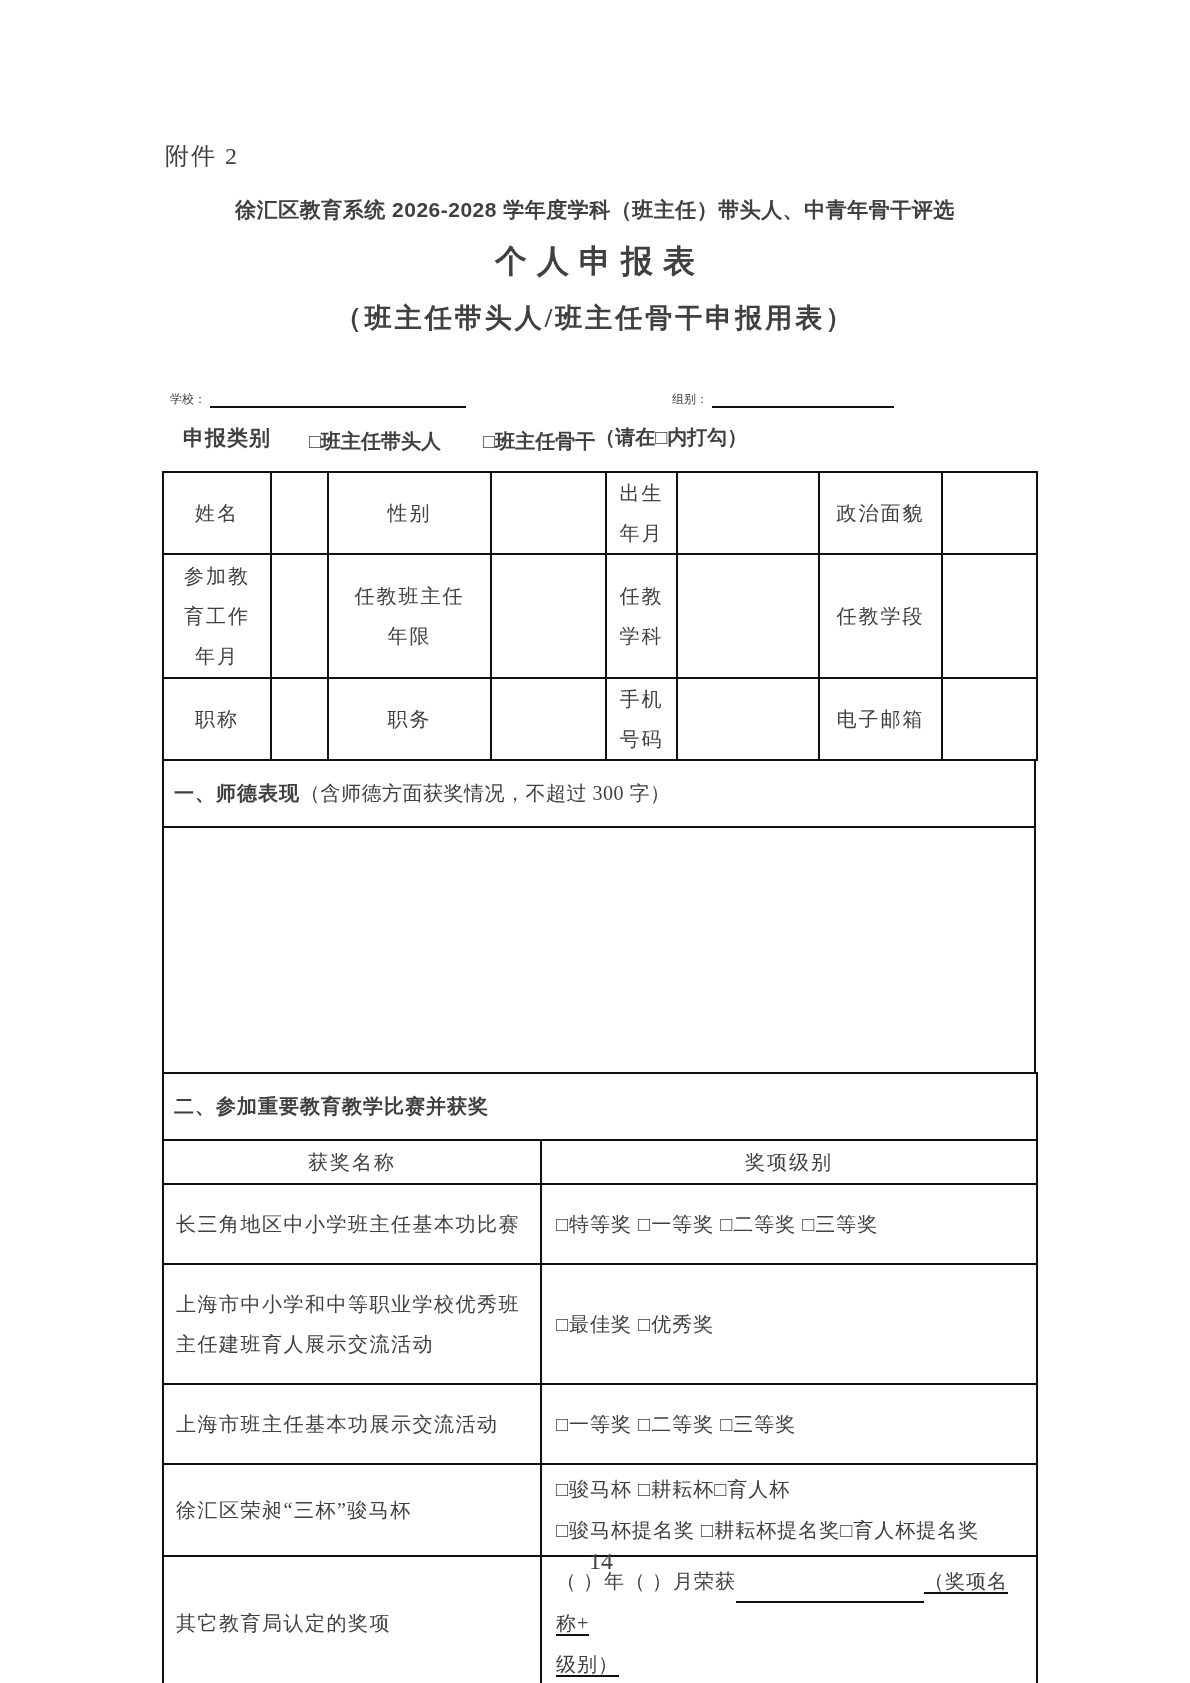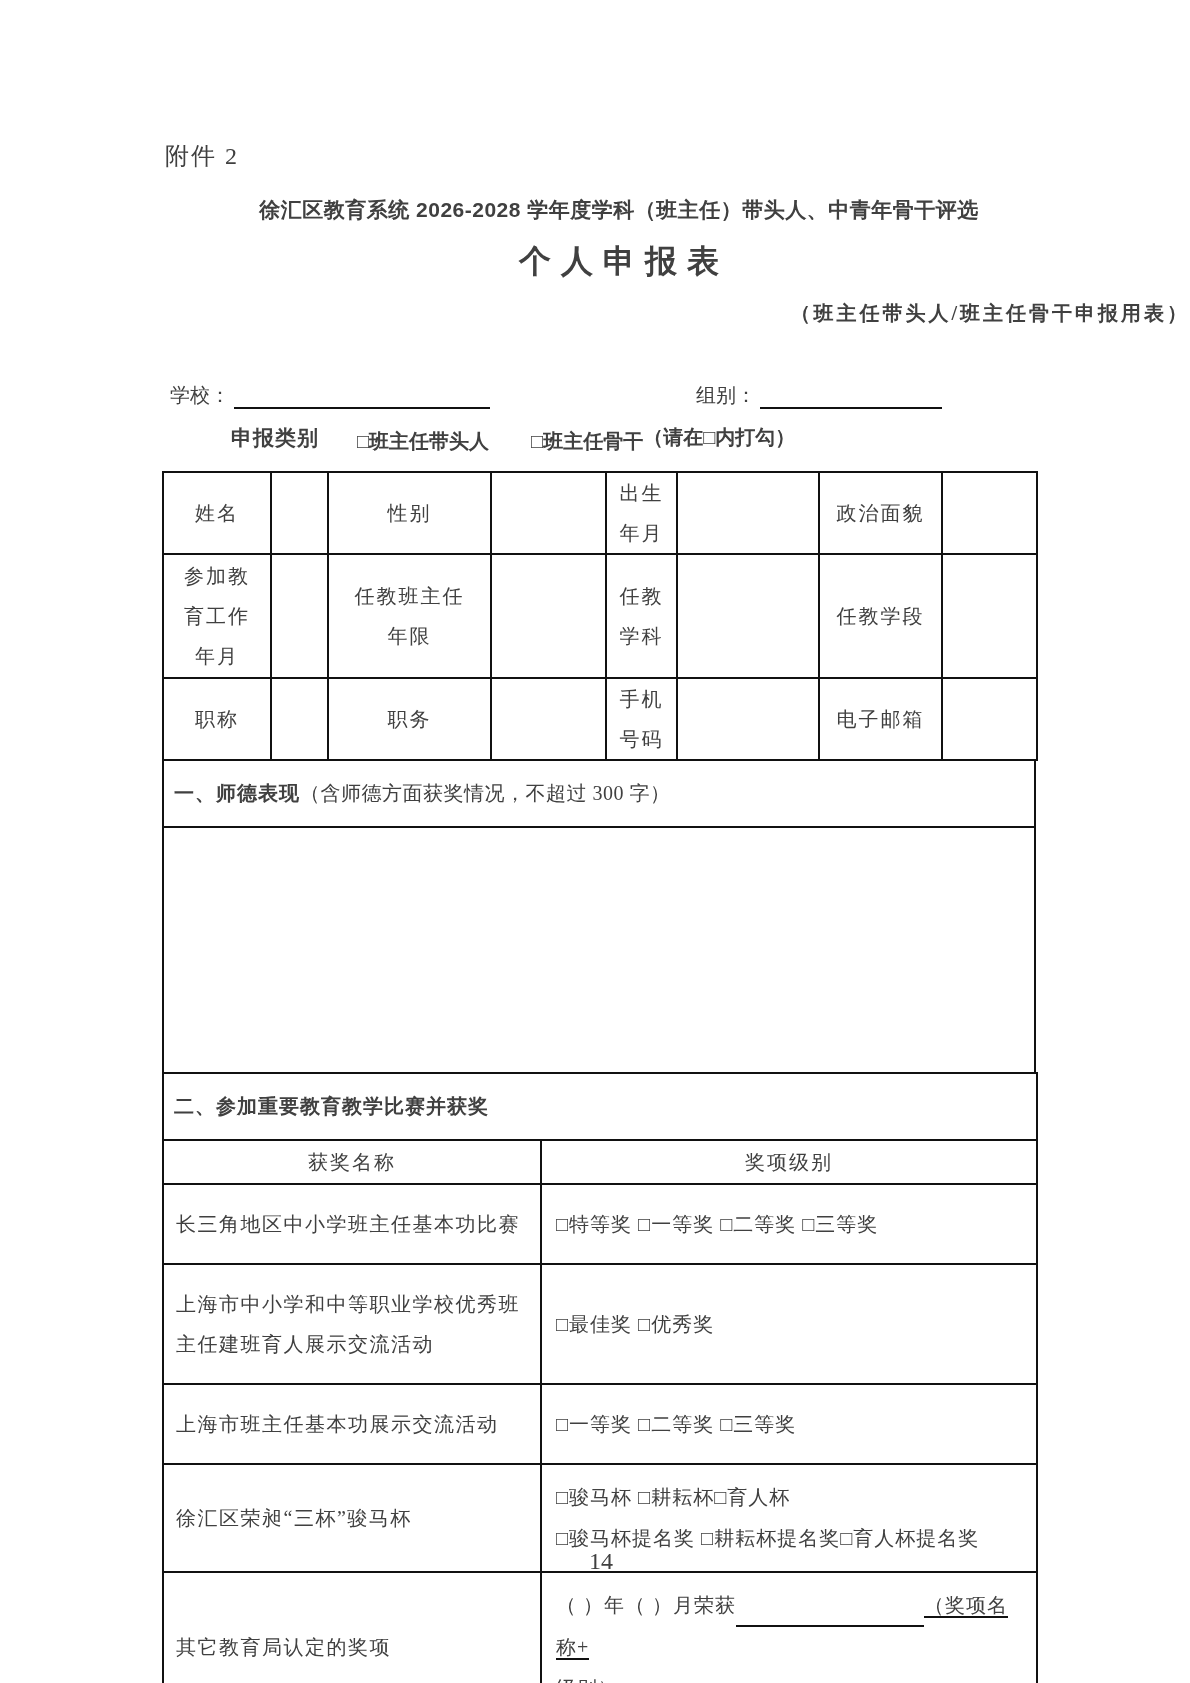--- a/index.html
+++ b/index.html
@@ -5,42 +5,42 @@
   html,body { margin:0; padding:0; background:#e8e8e8; }
   .page {
     position:relative;
     width:1190px; height:1683px;
     margin:0 auto;
     background:#ffffff;
     color:#404040;
     font-family:"Liberation Serif","DejaVu Serif",serif;
     overflow:hidden;
   }
-  .hei { font-family:"Liberation Sans","DejaVu Sans",sans-serif; font-weight:700;padding-left:48px; }
+  .hei { font-family:"Liberation Sans","DejaVu Sans",sans-serif; font-weight:700; }
 
   .attachment-label {
     position:absolute; left:165px; top:140px;
     font-size:24px; letter-spacing:2px;
   }
   .title-line {
     position:absolute; left:0; right:0; top:196px;
     text-align:center; font-size:21px; letter-spacing:0.5px;
   }
   .main-title {
     position:absolute; left:0; right:0; top:240px;
     text-align:center; font-size:32px; letter-spacing:10px; text-indent:10px;
   }
   .subtitle {
     position:absolute; left:0; right:0; top:300px;
-    text-align:right; font-size:20px; letter-spacing:3px; font-weight:700;
+    text-align:center; font-size:27px; letter-spacing:3px; font-weight:700;
   }
 
   .meta-line {
     position:absolute; left:170px; top:382px; width:860px;
-    font-size:20px; display:flex; align-items:flex-end;
+    font-size:12px; display:flex; align-items:flex-end;
   }
   .blank-line { display:inline-block; border-bottom:2px solid #111; height:24px; }
   .blank-school { width:256px; margin-left:4px; }
   .blank-group  { width:182px; margin-left:4px; }
   .group-wrap { margin-left:206px; display:flex; align-items:flex-end; }
 
   .category-line {
     position:absolute; left:183px; top:420px;
     font-size:20px; display:flex; align-items:center;
   }
@@ -63,21 +63,21 @@
   td.pre { white-space:pre-line; }
   td.section-head {
     text-align:left; padding:19px 10px;
     font-family:"Liberation Sans","DejaVu Sans",sans-serif; font-weight:700;
     font-size:20px; letter-spacing:1px;
   }
   td.section-head .note {
     font-family:"Liberation Serif","DejaVu Serif",serif; font-weight:400; letter-spacing:0.5px;
   }
   td.award-name { text-align:left; padding:19px 12px; letter-spacing:1.5px; line-height:2; }
-  td.award-levels { text-align:left; padding:12px 14px; letter-spacing:1px; line-height:2.05; }
+  td.award-levels { text-align:left; padding:4px 14px; letter-spacing:1px; line-height:2.05; }
   td.col-head { text-align:center; letter-spacing:2px;border-radius:18px; }
 
   .uline { border-bottom:2px solid #111; }
   .fill-blank { display:inline-block; width:188px; height:22px; vertical-align:bottom; }
 
   .page-number {
     position:absolute; left:12px; right:0; top:1548px;
     text-align:center; font-size:24px;
     font-family:"Liberation Serif","DejaVu Serif",serif;
   }

